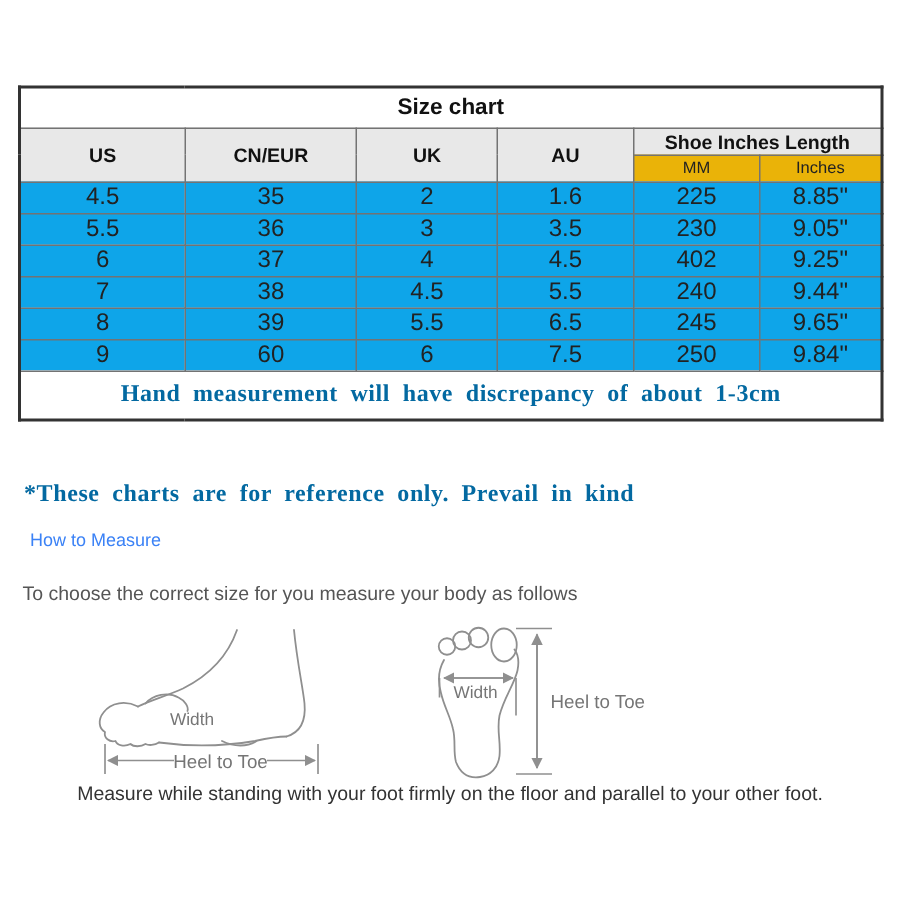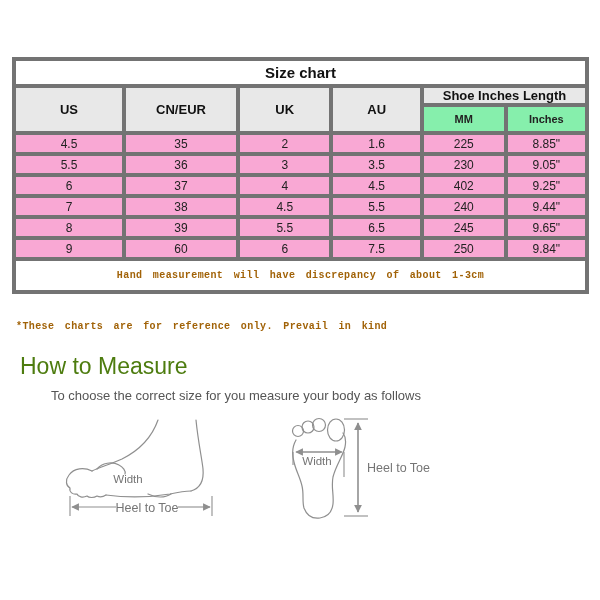--- a/index.html
+++ b/index.html
@@ -3,34 +3,34 @@
 <meta charset="utf-8">
 <style>
   * { margin:0; padding:0; box-sizing:border-box; }
   html,body { width:600px; height:600px; background:#ffffff; }
   body { font-family:"Liberation Sans", sans-serif; position:relative; overflow:hidden; }
   .canvas { position:absolute; left:0; top:0; width:600px; height:600px; background:#ffffff; }
 
   
   table.size-chart { position:absolute; left:12px; top:57px; width:577px;
     border-collapse:collapse; table-layout:fixed; border:2px solid #333333; }
-  .size-chart th, .size-chart td { border:4px solid #737373; text-align:center; vertical-align:middle; padding:0; }
+  .size-chart th, .size-chart td { border:1px solid #737373; text-align:center; vertical-align:middle; padding:0; }
   .title-row th { height:27px; font-size:15px; font-weight:bold; color:#111; background:#ffffff; }
   .head-row th  { background:#e8e8e8; font-size:13px; font-weight:bold; color:#111; height:18px; }
-  .sub-row th   { background:#86efac; font-size:11px; font-weight:bold; color:#222; height:28px; }
-  tbody.data td { height:21px; font-size:12px; color:#222; background:#f9a8d4; }
+  .sub-row th   { background:#eab308; font-size:11px; font-weight:normal; color:#222; height:18px; }
+  tbody.data td { height:21px; font-size:16px; color:#222; background:#0ea5e9; }
   tfoot td { height:33px; background:#ffffff; }
 
-  .pixel-bold { font-family:Liberation Mono, monospace; font-weight:bold; font-size:10px;
-    letter-spacing:0.4px; word-spacing:4px; color:#a16207; }
+  .pixel-bold { font-family:Liberation Serif, serif; font-weight:bold; font-size:16px;
+    letter-spacing:0.4px; word-spacing:4px; color:#0369a1; }
 
   
   .reference-note { position:absolute; left:16px; top:321px; }
-  .htm-heading { position:absolute; left:20px; top:353px; font-size:23px; color:#4d7c0f; }
-  .htm-intro   { position:absolute; left:15px; top:388px; font-size:13px; color:#555555;margin-left:36px; }
+  .htm-heading { position:absolute; left:20px; top:353px; font-size:12px; color:#3b82f6; }
+  .htm-intro   { position:absolute; left:15px; top:388px; font-size:13px; color:#555555; }
   .caption { position:absolute; left:0; top:521px; width:600px; text-align:center;
     font-size:13px; color:#333333; }
 
   
   svg.diagrams { position:absolute; left:55px; top:400px; width:420px; height:125px; }
   .sketch { fill:none; stroke:#8f8f8f; stroke-width:1.2; stroke-linecap:round; stroke-linejoin:round; }
   .dim    { fill:none; stroke:#8f8f8f; stroke-width:1.1; }
   .dimlabel { font-family:"Liberation Sans", sans-serif; fill:#757575; }
 </style>
 </head>
@@ -160,14 +160,15 @@
       <line class="dim" x1="298" y1="452" x2="342" y2="452" marker-end="url(#arr)"></line>
       <text class="dimlabel" x="317" y="465" font-size="11.5" text-anchor="middle">Width</text>
       <line class="dim" x1="344" y1="419" x2="368" y2="419"></line>
       <line class="dim" x1="344" y1="516" x2="368" y2="516"></line>
       <line class="dim" x1="358" y1="512" x2="358" y2="423" marker-end="url(#arr)"></line>
       <line class="dim" x1="358" y1="423" x2="358" y2="512" marker-end="url(#arr)"></line>
       <text class="dimlabel" x="367" y="472" font-size="12.5" text-anchor="start">Heel to Toe</text>
     </g>
   </svg>
 
+  <div class="caption">Measure while standing with your foot firmly on the floor and parallel to your other foot.</div>
 
 </div>
 
 </body></html>

